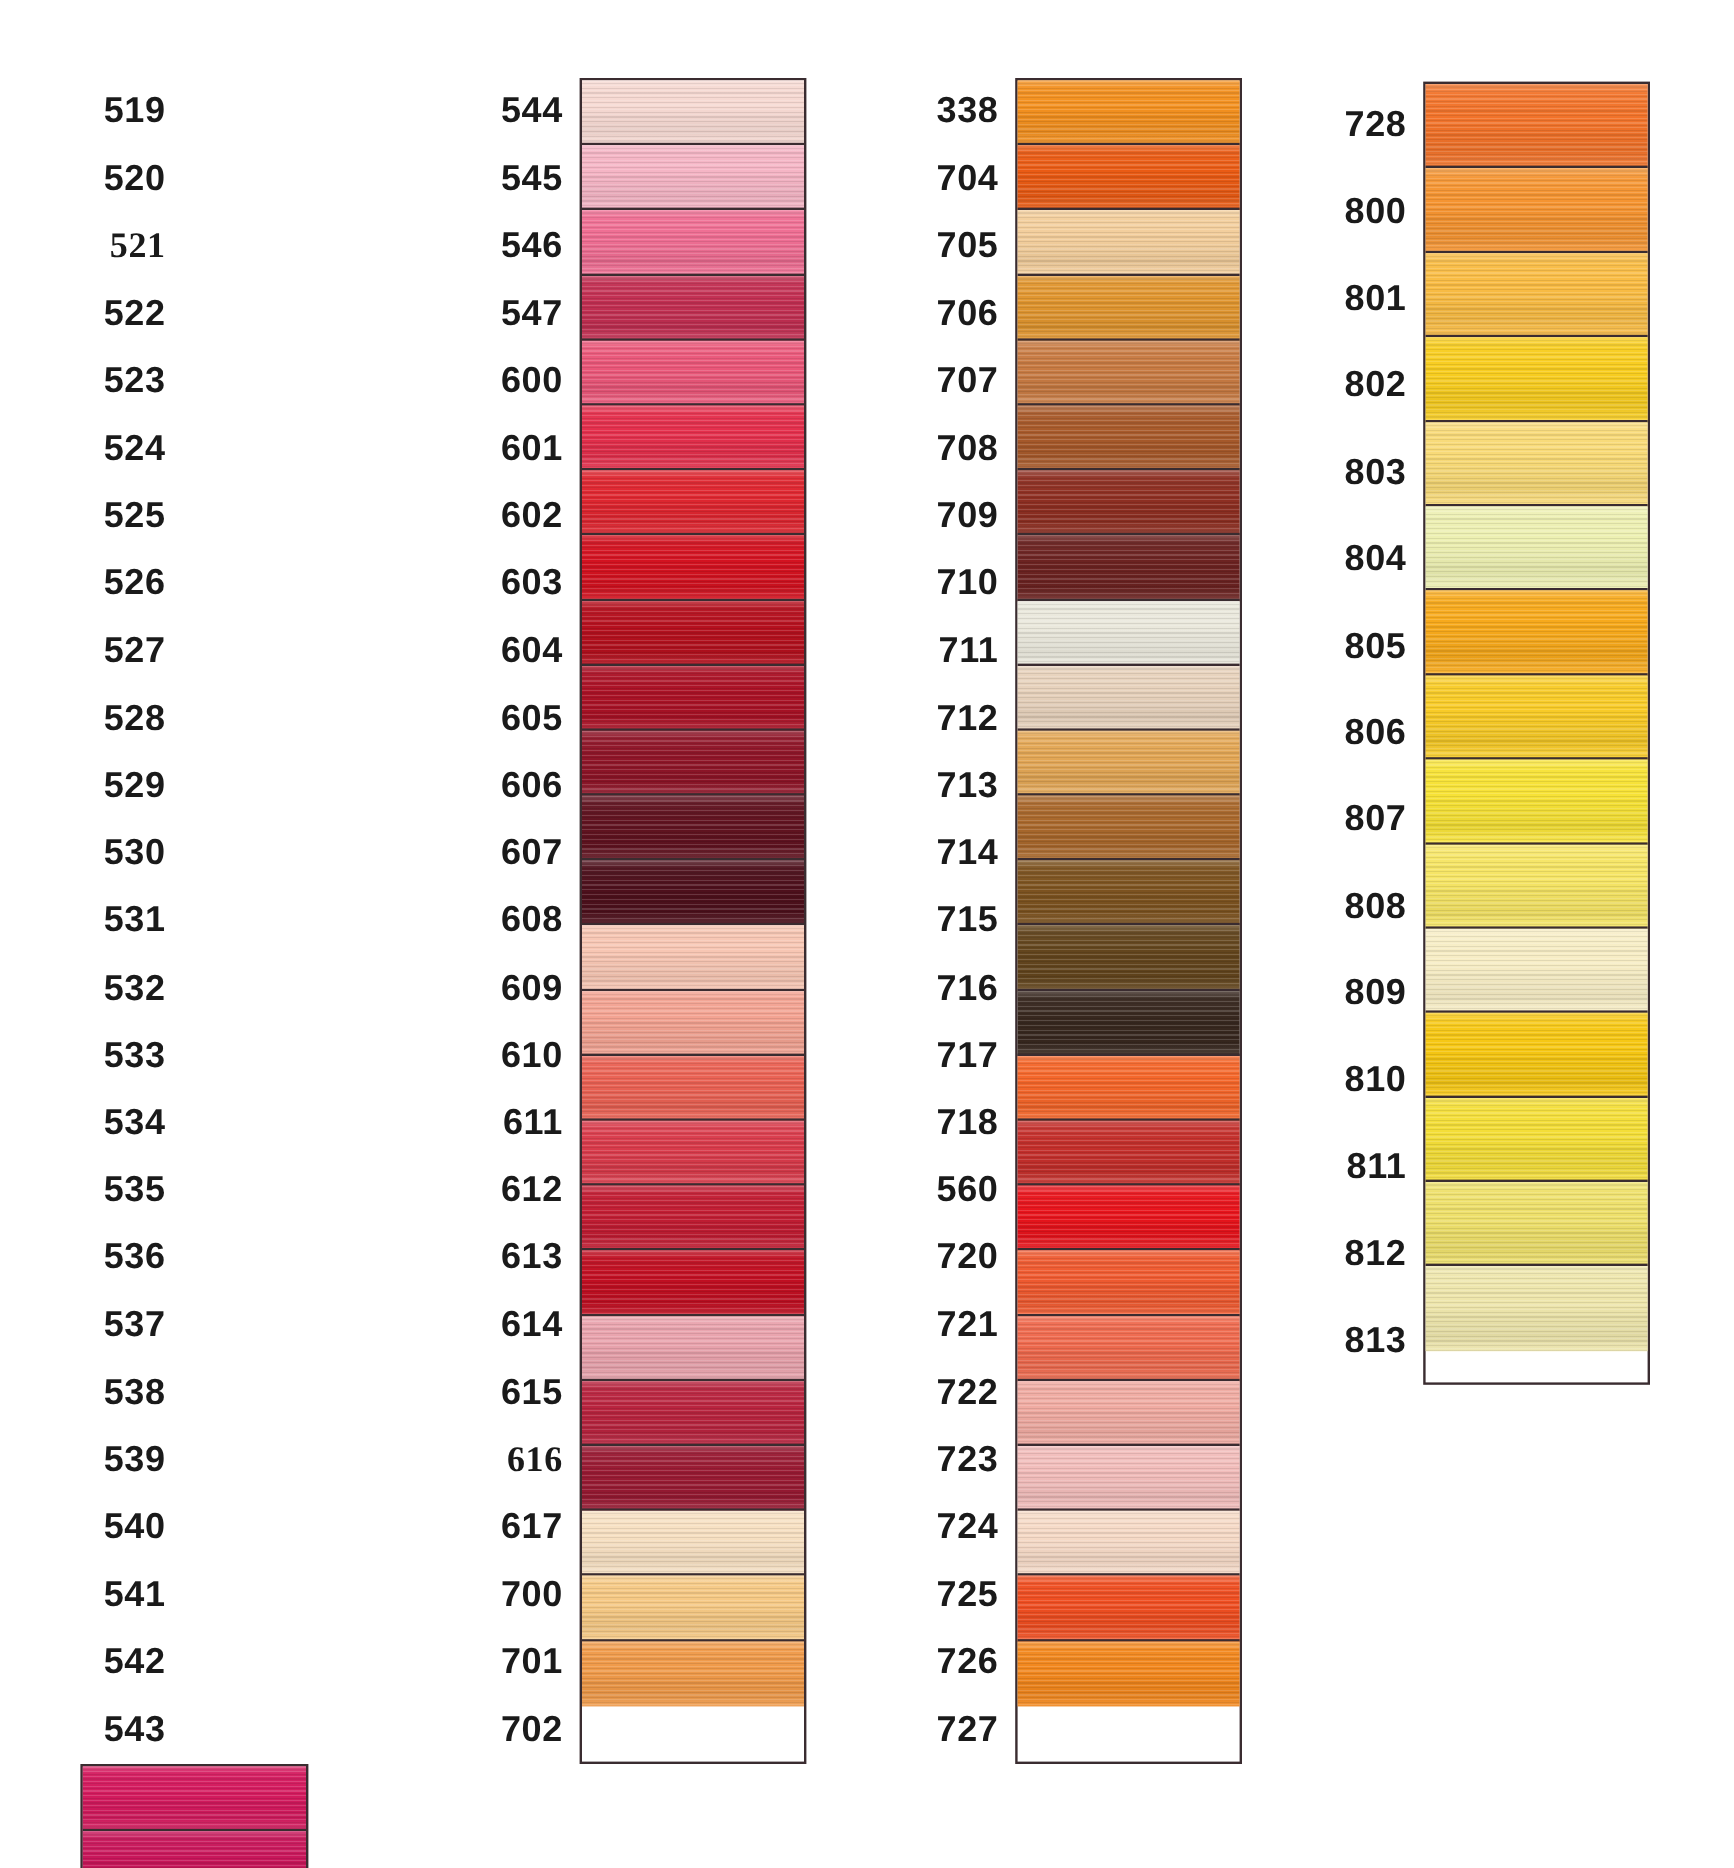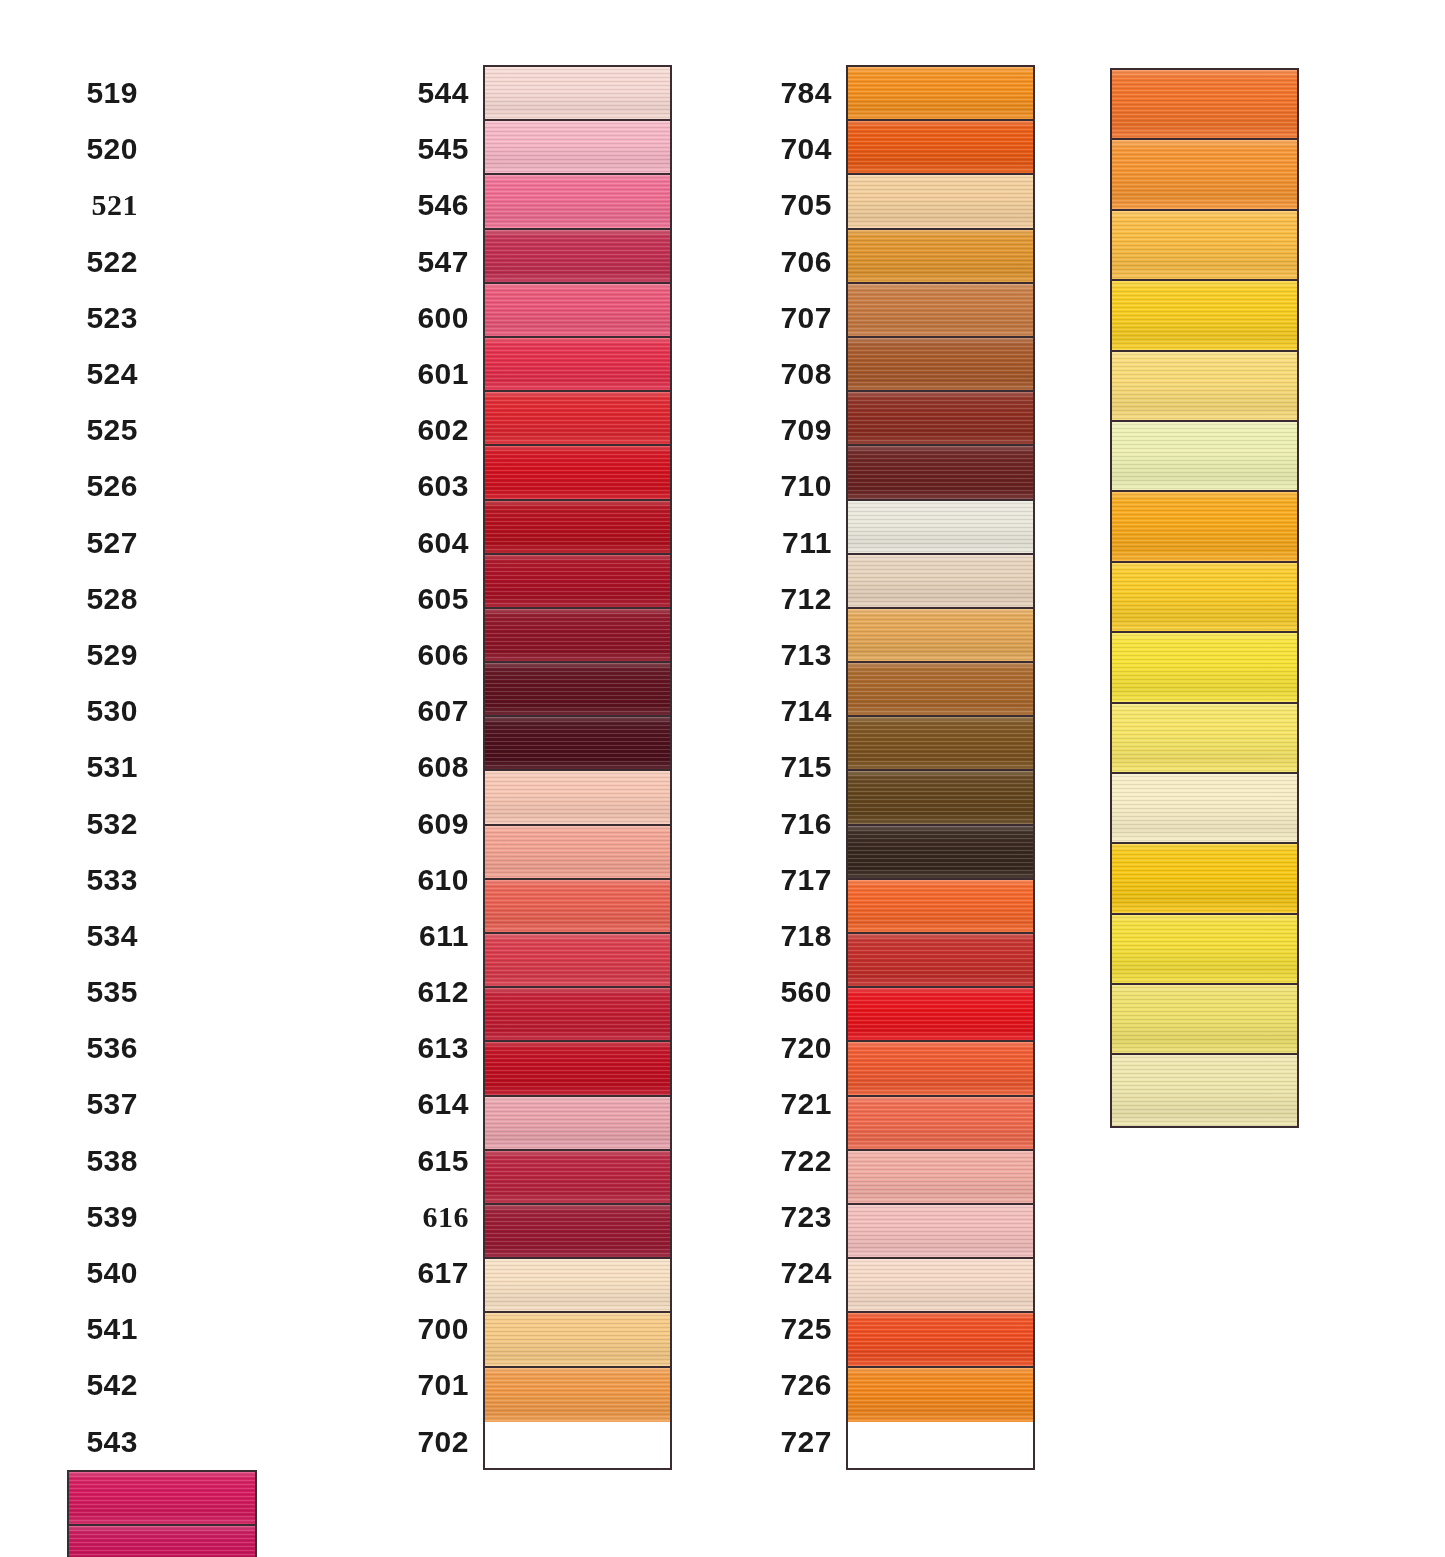--- a/index.html
+++ b/index.html
@@ -362,21 +362,21 @@
           <div class="shade"></div>
         </div>
         <div class="swatch" title="702" style="height: 54.2px; background: rgb(240, 154, 73);">
           <div class="fibre"></div>
           <div class="shade"></div>
         </div>
       </div>
     </div>
     <div class="column" style="left: 765px; top: 65px;">
       <div class="labels" style="width: 81px;">
-        <div class="label" style="height: 56.2px;">784</div>
+        <div class="label" style="height: 56.2px;">338</div>
         <div class="label" style="height: 56.2px;">704</div>
         <div class="label" style="height: 56.2px;">705</div>
         <div class="label" style="height: 56.2px;">706</div>
         <div class="label" style="height: 56.2px;">707</div>
         <div class="label" style="height: 56.2px;">708</div>
         <div class="label" style="height: 56.2px;">709</div>
         <div class="label" style="height: 56.2px;">710</div>
         <div class="label" style="height: 56.2px;">711</div>
         <div class="label" style="height: 56.2px;">712</div>
         <div class="label" style="height: 56.2px;">713</div>
@@ -492,20 +492,37 @@
           <div class="fibre"></div>
           <div class="shade"></div>
         </div>
         <div class="swatch" title="727" style="height: 54.2px; background: rgb(242, 135, 29);">
           <div class="fibre"></div>
           <div class="shade"></div>
         </div>
       </div>
     </div>
     <div class="column" style="left: 1110px; top: 68px;">
+      <div class="labels" style="width: 76px;">
+        <div class="label" style="height: 72.4px;">728</div>
+        <div class="label" style="height: 72.4px;">800</div>
+        <div class="label" style="height: 72.4px;">801</div>
+        <div class="label" style="height: 72.4px;">802</div>
+        <div class="label" style="height: 72.4px;">803</div>
+        <div class="label" style="height: 72.4px;">804</div>
+        <div class="label" style="height: 72.4px;">805</div>
+        <div class="label" style="height: 72.4px;">806</div>
+        <div class="label" style="height: 72.4px;">807</div>
+        <div class="label" style="height: 72.4px;">808</div>
+        <div class="label" style="height: 72.4px;">809</div>
+        <div class="label" style="height: 72.4px;">810</div>
+        <div class="label" style="height: 72.4px;">811</div>
+        <div class="label" style="height: 72.4px;">812</div>
+        <div class="label" style="height: 72.4px;">813</div>
+      </div>
       <div class="swatches" style="width: 185px;">
         <div class="swatch" title="728" style="height: 70.4px; background: rgb(242, 115, 42);">
           <div class="fibre"></div>
           <div class="shade"></div>
         </div>
         <div class="swatch" title="800" style="height: 70.4px; background: rgb(245, 148, 49);">
           <div class="fibre"></div>
           <div class="shade"></div>
         </div>
         <div class="swatch" title="801" style="height: 70.4px; background: rgb(249, 188, 68);">

